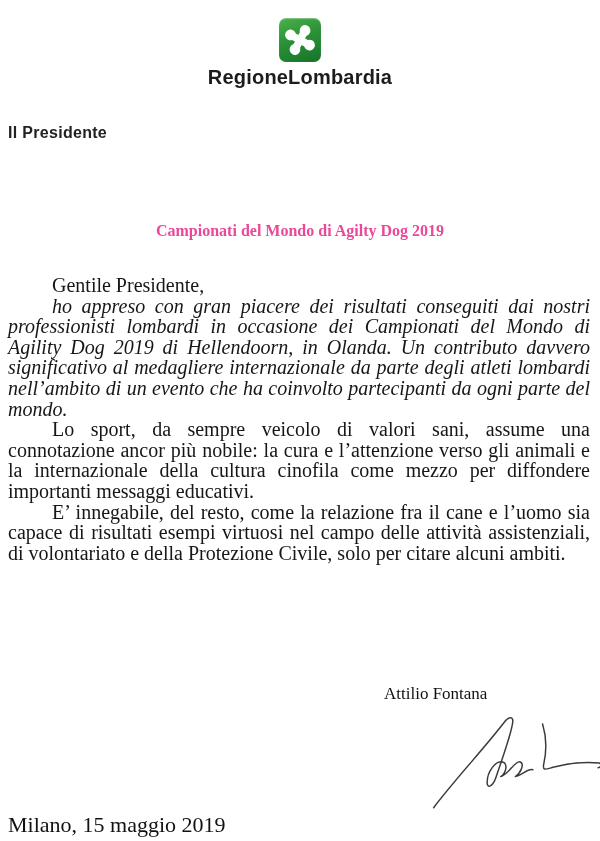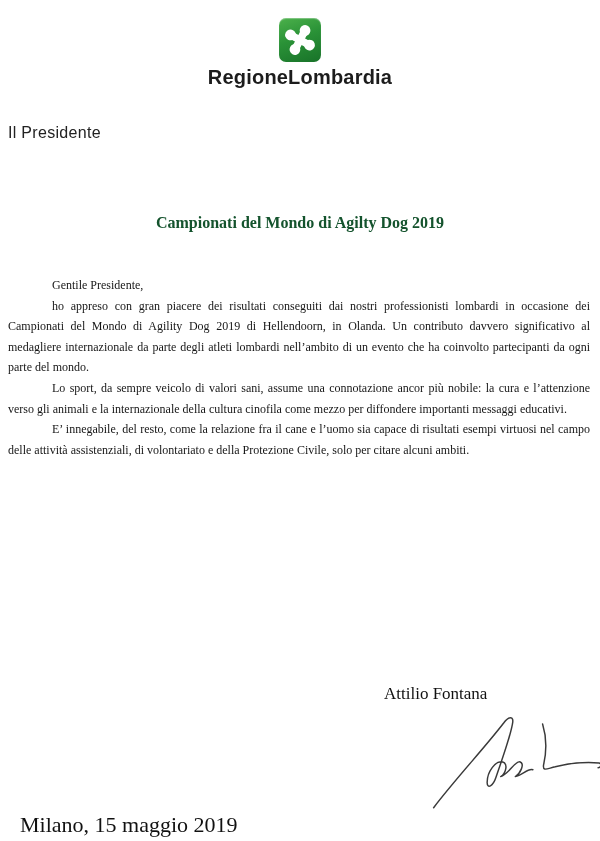--- a/index.html
+++ b/index.html
@@ -41,55 +41,55 @@
     letter-spacing: 0.2px;
     color: #1c1c1c;
   }
 
   
   .sender-title {
     position: absolute;
     left: 8px;
     top: 124px;
     font-family: "Liberation Sans", sans-serif;
-    font-weight: 400;
+    font-weight: 700;
     font-size: 16px;
     letter-spacing: 0.3px;
     color: #222;
   }
 
   
   .subject {
     position: absolute;
-    top: 214px;
+    top: 222px;
     left: 0;
     width: 600px;
     text-align: center;
     font-weight: bold;
     font-size: 16px;
-    color: #14532d;
+    color: #ec4899;
   }
 
   
   .body-text {
     position: absolute;
     left: 8px;
     top: 275px;
     width: 582px;
-    font-size: 12px;
+    font-size: 20px;
     line-height: 20.6px;
     text-align: justify;
     color: #161616;
   }
   .body-text p {
     margin: 0;
     text-indent: 44px;
   }
   .p-salutation { margin-bottom: 13px; text-align: left; }
-  .p-1 { margin-bottom: 6px; }
+  .p-1 { margin-bottom: 6px; font-style: italic; }
   .p-2 { margin-bottom: 0; }
   .p-3 { margin-top: -4px; margin-bottom: 7px; }
   .p-4 { margin-bottom: 6px; }
 
   
   .signature-name {
     position: absolute;
     left: 384px;
     top: 684px;
     width: 200px;
@@ -101,21 +101,21 @@
     position: absolute;
     left: 420px;
     top: 708px;
     width: 180px;
     height: 105px;
   }
 
   
   .place-date {
     position: absolute;
-    left: 20px;
+    left: 8px;
     top: 812px;
     font-size: 22px;
     color: #111;
   }
 </style>
 </head>
 <body>
 
 <div class="page">
 

